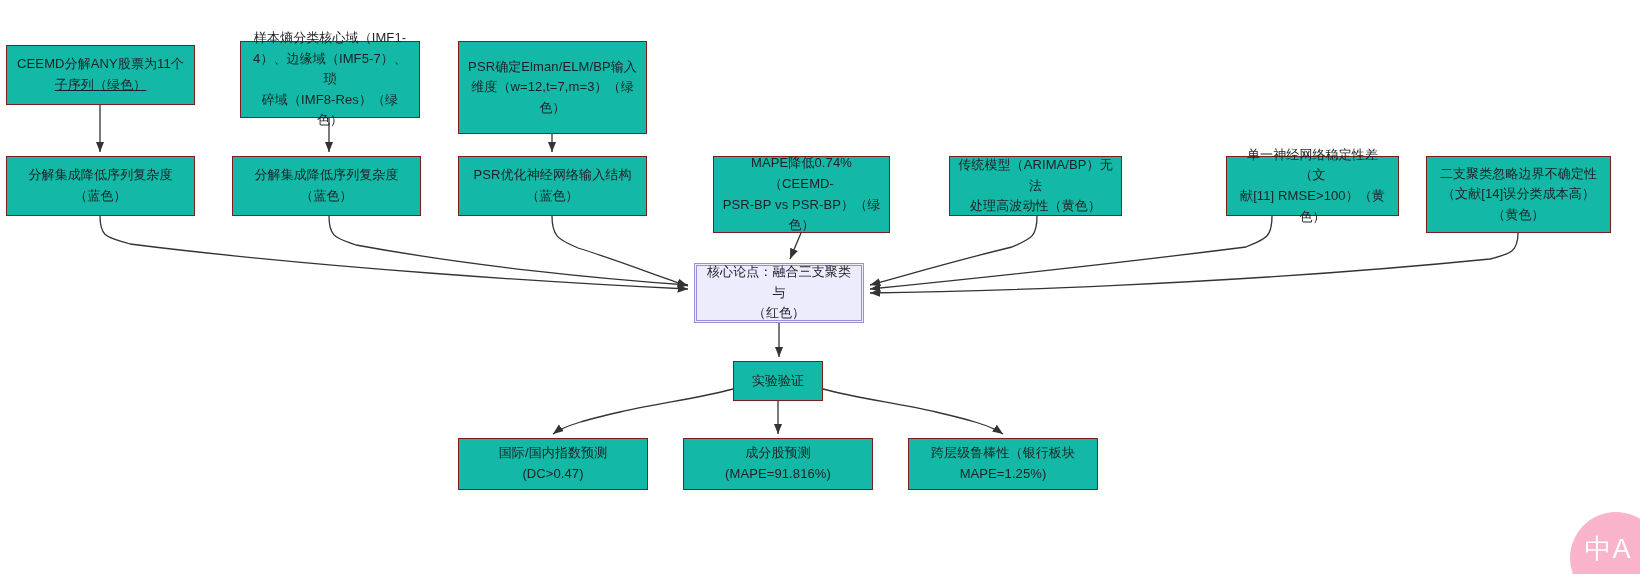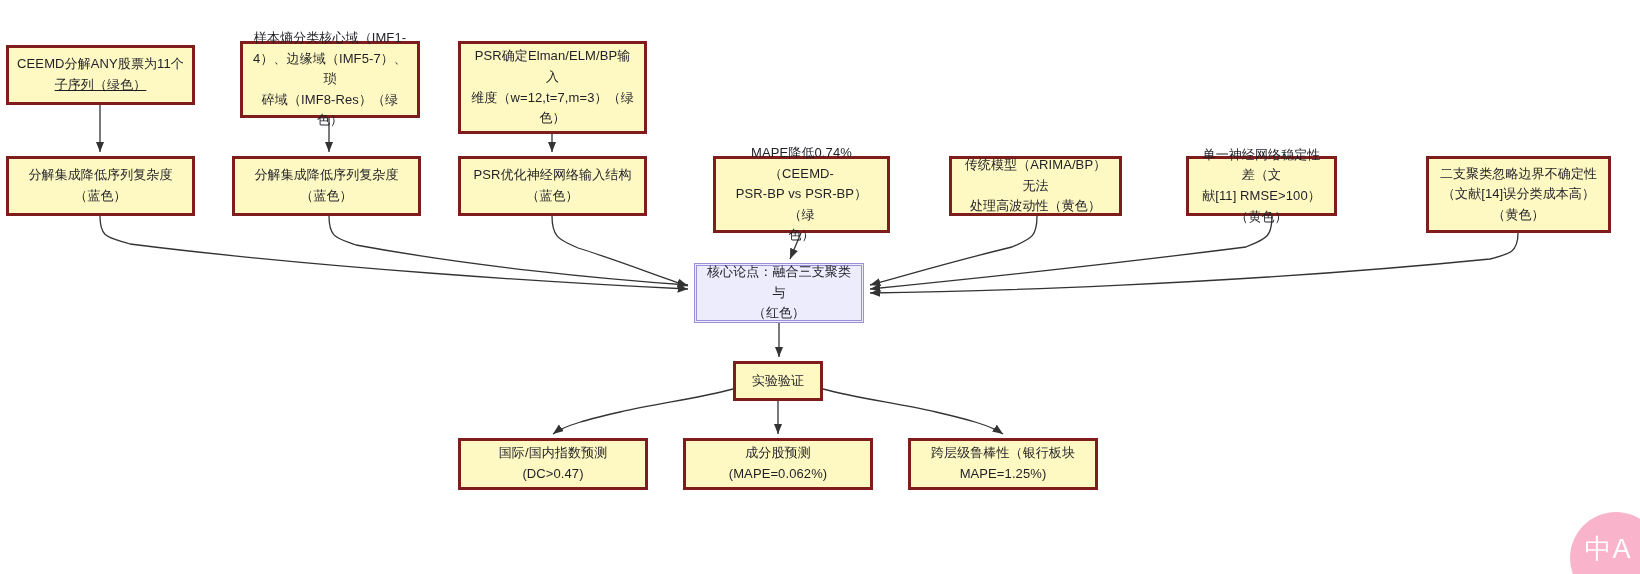--- a/index.html
+++ b/index.html
@@ -20,22 +20,22 @@
   #edges {
     position: absolute;
     left: 0;
     top: 0;
     width: 1640px;
     height: 574px;
     pointer-events: none;
   }
   .node {
     position: absolute;
-    background: #fef9c3;
-    border: 3px solid #7f1d1d;
+    background: #14b8a6;
+    border: 1px solid #7f1d1d;
     display: flex;
     align-items: center;
     justify-content: center;
     text-align: center;
     color: #1f1f26;
     font-size: 13px;
     line-height: 1.58;
     padding: 4px 8px;
     letter-spacing: 0.1px;
     z-index: 2;
@@ -147,21 +147,21 @@
           <span style="display: block;">PSR-BP vs PSR-BP）（绿</span>
           <span style="display: block;">色）</span>
         </span>
       </div>
       <div class="node" style="left: 949px; top: 156px; width: 173px; height: 60px;">
         <span class="nlabel">
           <span style="display: block;">传统模型（ARIMA/BP）无法</span>
           <span style="display: block;">处理高波动性（黄色）</span>
         </span>
       </div>
-      <div class="node" style="left: 1186px; top: 156px; width: 151px; height: 60px;">
+      <div class="node" style="left: 1226px; top: 156px; width: 173px; height: 60px;">
         <span class="nlabel">
           <span style="display: block;">单一神经网络稳定性差（文</span>
           <span style="display: block;">献[11] RMSE&gt;100）（黄色）</span>
         </span>
       </div>
       <div class="node" style="left: 1426px; top: 156px; width: 185px; height: 77px;">
         <span class="nlabel">
           <span style="display: block;">二支聚类忽略边界不确定性</span>
           <span style="display: block;">（文献[14]误分类成本高）</span>
           <span style="display: block;">（黄色）</span>
@@ -180,21 +180,21 @@
       </div>
       <div class="node" style="left: 458px; top: 438px; width: 190px; height: 52px;">
         <span class="nlabel">
           <span style="display: block;">国际/国内指数预测</span>
           <span style="display: block;">(DC&gt;0.47)</span>
         </span>
       </div>
       <div class="node" style="left: 683px; top: 438px; width: 190px; height: 52px;">
         <span class="nlabel">
           <span style="display: block;">成分股预测</span>
-          <span style="display: block;">(MAPE=0.062%)</span>
+          <span style="display: block;">(MAPE=91.816%)</span>
         </span>
       </div>
       <div class="node" style="left: 908px; top: 438px; width: 190px; height: 52px;">
         <span class="nlabel">
           <span style="display: block;">跨层级鲁棒性（银行板块</span>
           <span style="display: block;">MAPE=1.25%)</span>
         </span>
       </div>
     </div>
 

